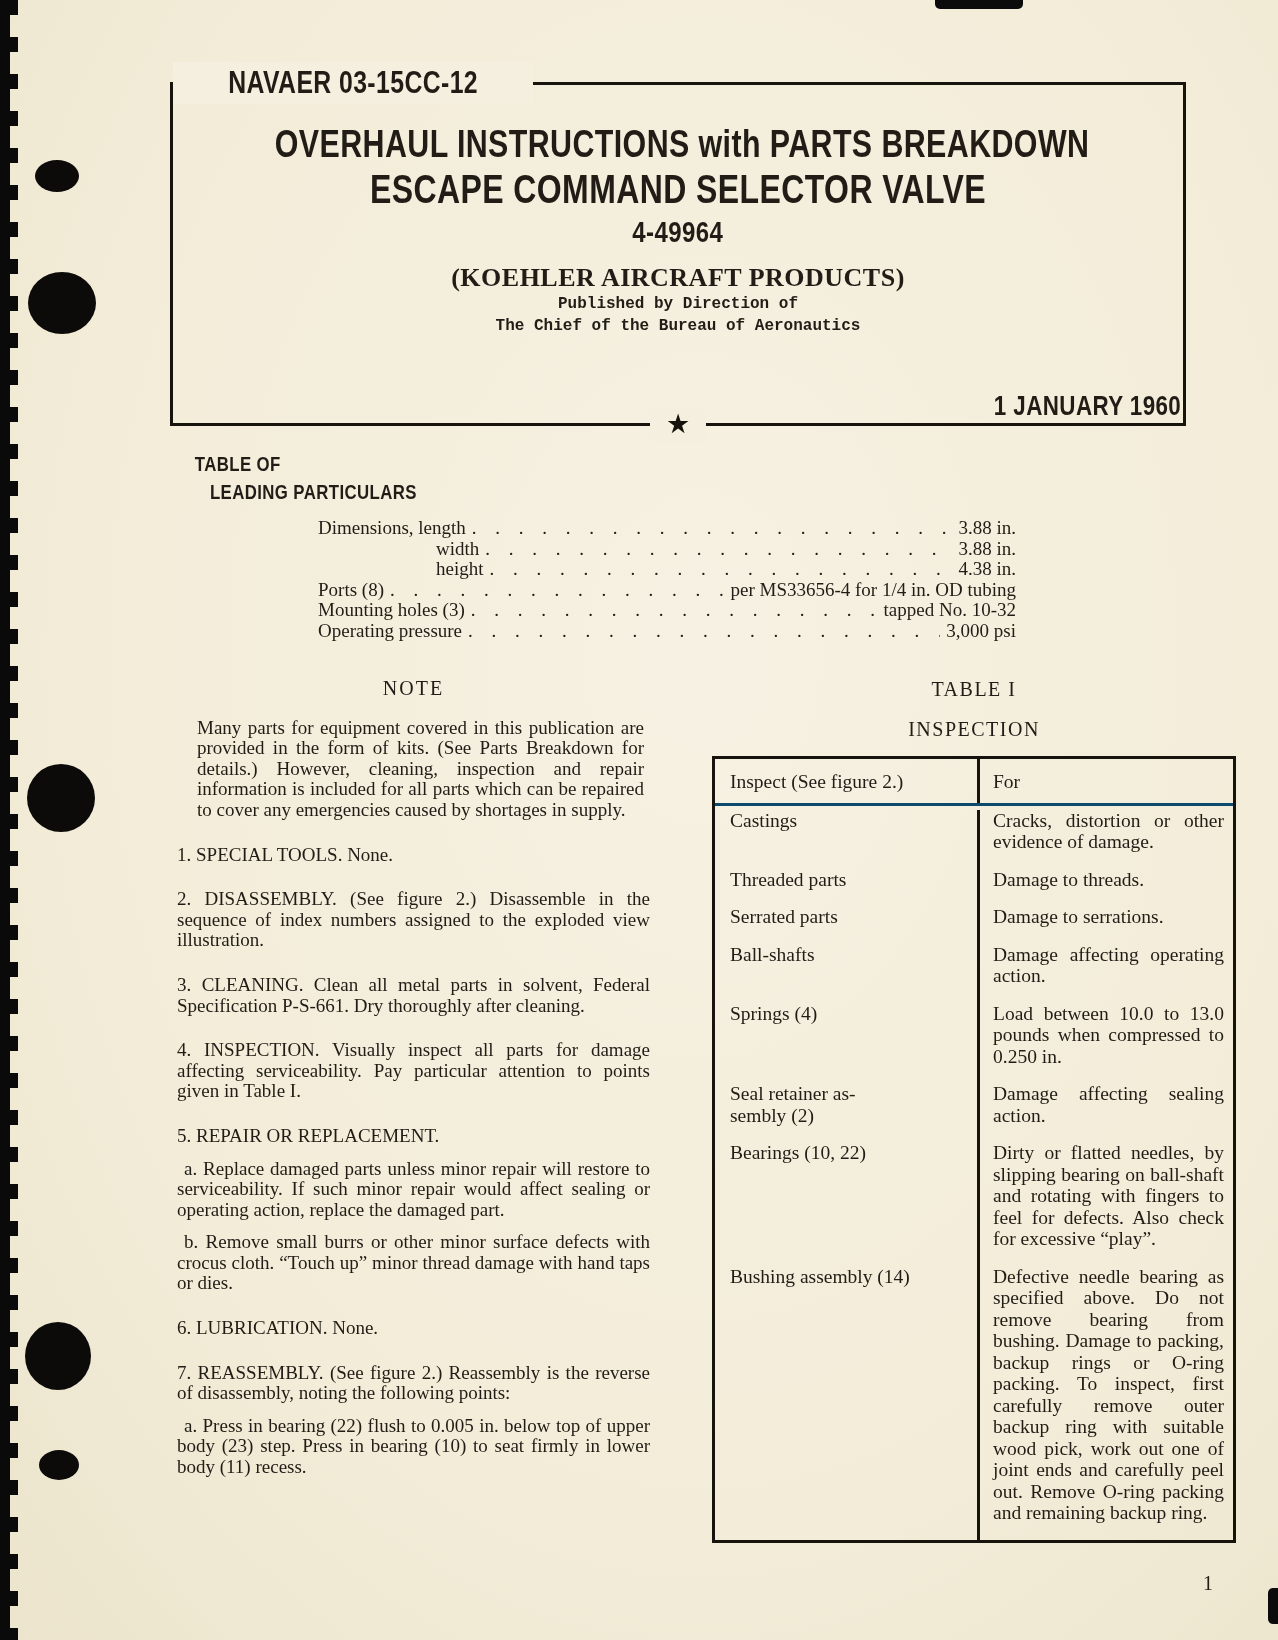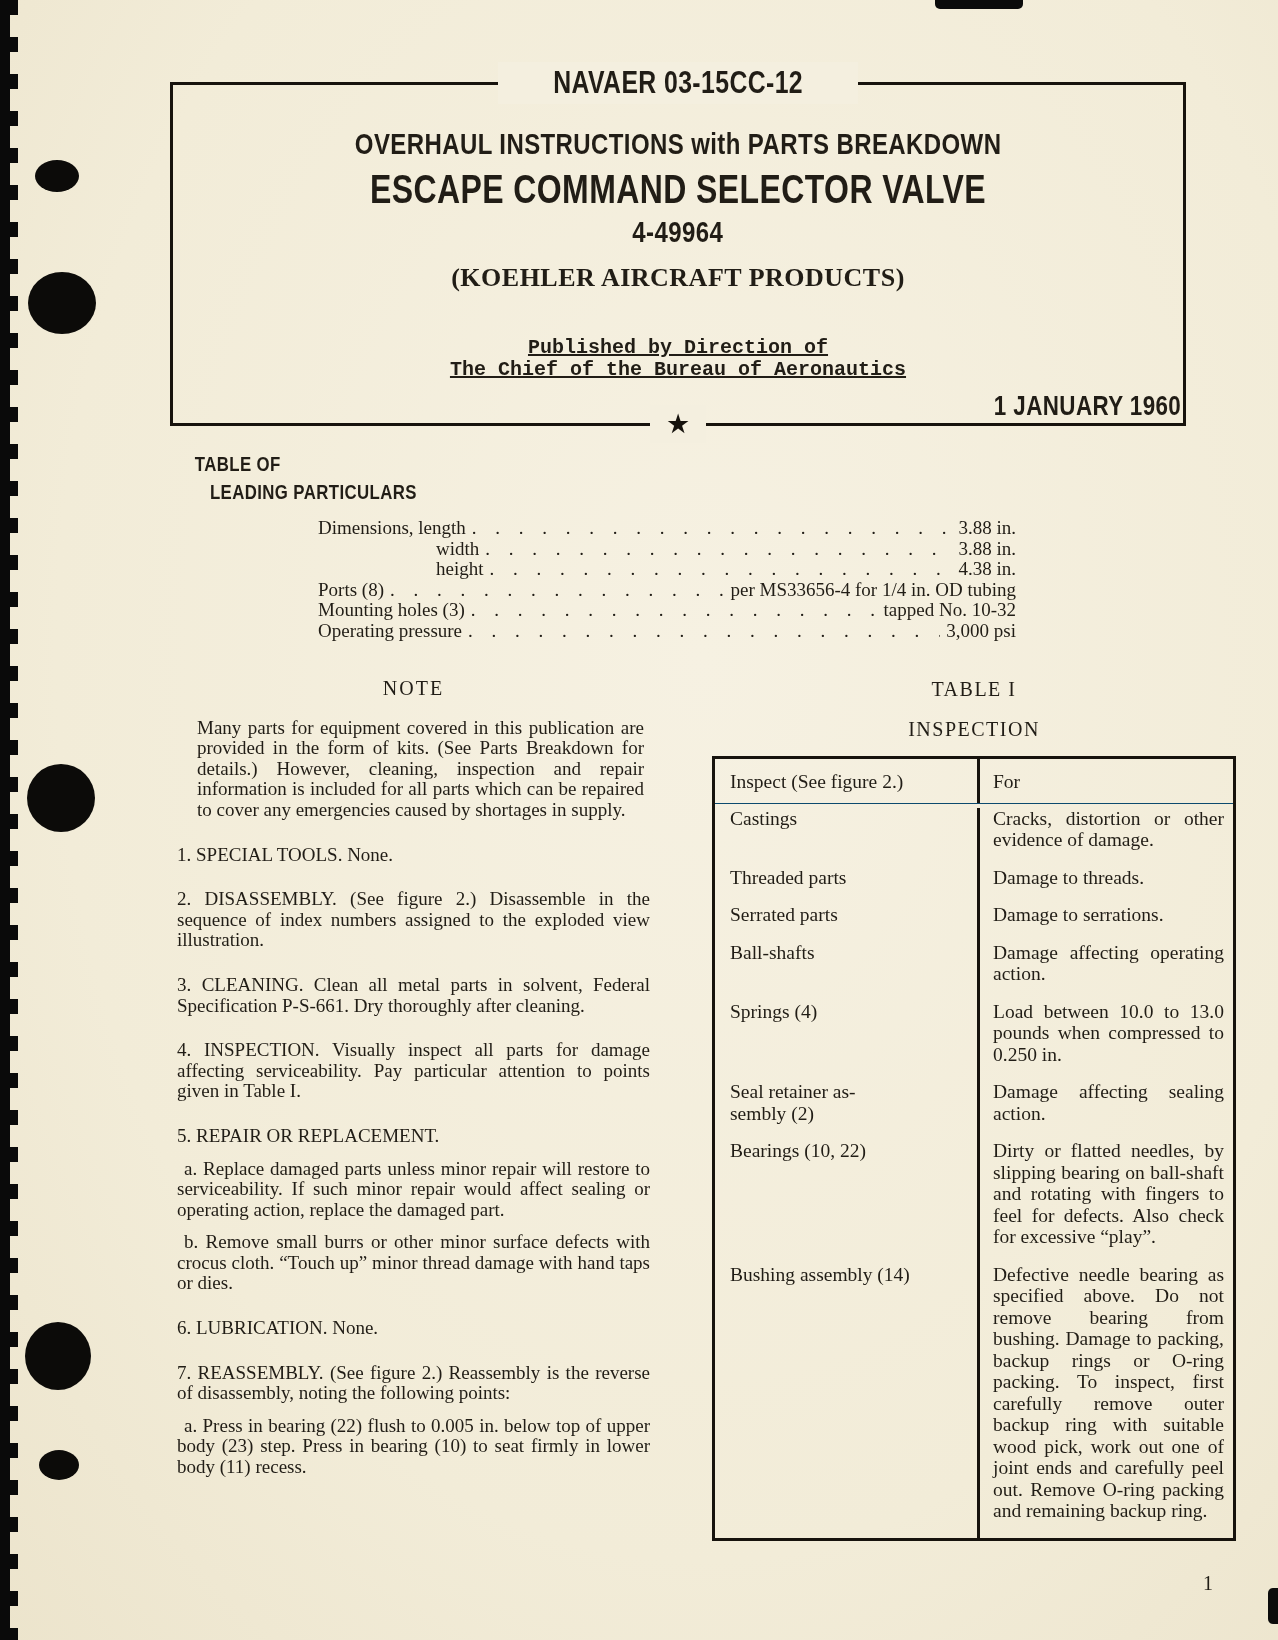--- a/index.html
+++ b/index.html
@@ -19,28 +19,28 @@
   .hole-3{left:27px;top:764px;width:68px;height:68px;}
   .hole-4{left:25px;top:1322px;width:66px;height:68px;}
   .hole-5{left:39px;top:1450px;width:40px;height:30px;}
   .scan-mark-top{position:absolute;left:935px;top:0;width:88px;height:9px;background:#0b0b0b;border-radius:0 0 5px 5px;}
   .scan-mark-right{position:absolute;left:1268px;top:1588px;width:10px;height:36px;background:#0b0b0b;border-radius:5px 0 0 5px;}
   
   .cond{display:inline-block;transform:scaleX(0.8);transform-origin:center;white-space:nowrap;
     font-family:"Liberation Sans", sans-serif;font-weight:700;letter-spacing:0.5px;}
   
   .header-box{position:absolute;left:170px;top:82px;width:1010px;height:338px;border:3px solid #17130d;}
-  .doc-number{position:absolute;top:-23px;left:0;right:0;text-align:center;}
+  .doc-number{position:absolute;top:-23px;left:0;right:0;}
   .doc-number .mask{display:inline-block;background:#f4efdf;padding:0 24px;font-size:31px;line-height:42px;}
   .hb-content{text-align:center;}
-  .title-1{margin-top:40px;font-size:30px;line-height:38px;}
+  .title-1{margin-top:40px;font-size:38px;line-height:38px;}
   .title-2{margin-top:9px;font-size:40px;line-height:35px;}
   .title-3{margin-top:8px;font-size:30px;line-height:34px;}
   .manufacturer{margin-top:14px;font-size:26px;font-weight:600;letter-spacing:0.5px;}
-  .published{margin-top:44px;font-family:"Liberation Mono", monospace;font-size:20px;line-height:22px;font-weight:600;text-decoration:underline;}
+  .published{font-family:"Liberation Mono", monospace;font-size:16px;line-height:22px;font-weight:600;}
   .pub-date{position:absolute;right:2px;bottom:1px;font-size:28px;}
   .pub-date .cond{transform-origin:right center;}
   .divider-star{position:absolute;bottom:-20px;left:0;right:0;text-align:center;}
   .divider-star .mask{display:inline-block;background:#f4efdf;padding:0 16px;
     font-family:"DejaVu Sans", sans-serif;font-size:27px;line-height:38px;color:#15120c;}
   
   .lp-heading{position:absolute;left:184px;top:450px;width:1010px;text-align:left;}
   .lp-heading div{font-size:21px;line-height:27px;}
   .lp-list{position:absolute;left:318px;top:518px;width:698px;font-size:19px;}
   .lp-row{display:flex;align-items:baseline;line-height:20.5px;}
@@ -58,21 +58,21 @@
   .para p.sub{text-indent:7px;}
   
   .right-col{position:absolute;left:712px;top:678px;width:524px;}
   .right-col .col-head{letter-spacing:1.5px;}
   .tbl-sub{margin-top:17px;}
   .inspection-table{margin-top:15px;border:3px solid #17130d;font-size:19.5px;line-height:21.5px;}
   .t-row{display:flex;}
   .t-c1{width:237px;flex:0 0 237px;border-right:3px solid #17130d;padding:0 10px 16px 15px;white-space:pre-line;}
   .t-c2{flex:1;padding:0 9px 16px 13px;text-align:justify;}
   .t-head .t-c1,.t-head .t-c2{padding-top:12px;padding-bottom:10px;}
-  .t-head{border-bottom:1px solid #0c4a6e;}
+  .t-head{border-bottom:3px solid #0c4a6e;}
   .t-body{padding-top:4px;}
   .page-number{position:absolute;left:1203px;top:1572px;font-size:20px;}
 </style>
 </head>
 <body>
 
 <div class="binding-edge"></div>
 <div class="hole hole-1"></div>
 <div class="hole hole-2"></div>
 <div class="hole hole-3"></div>

